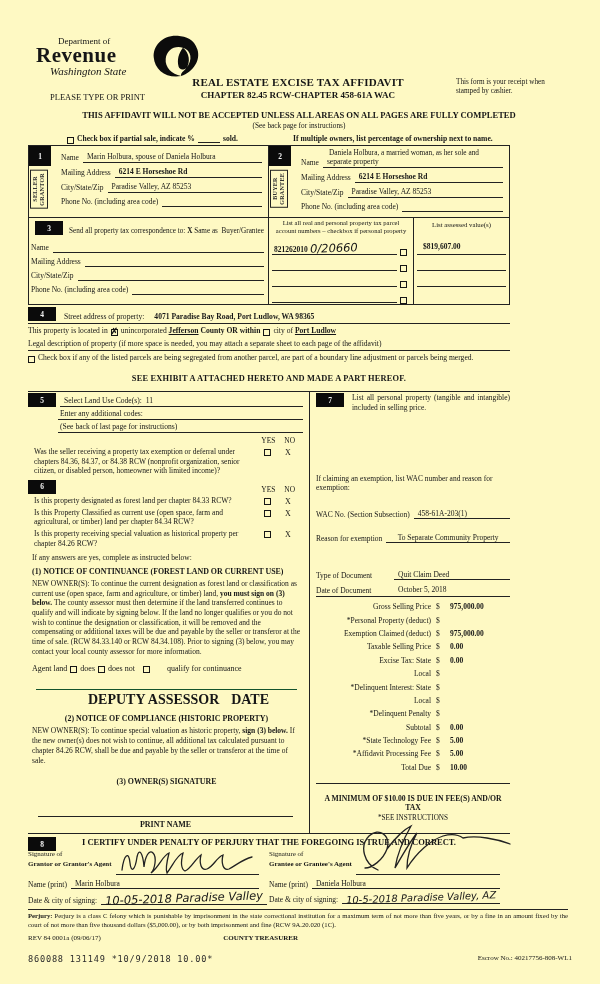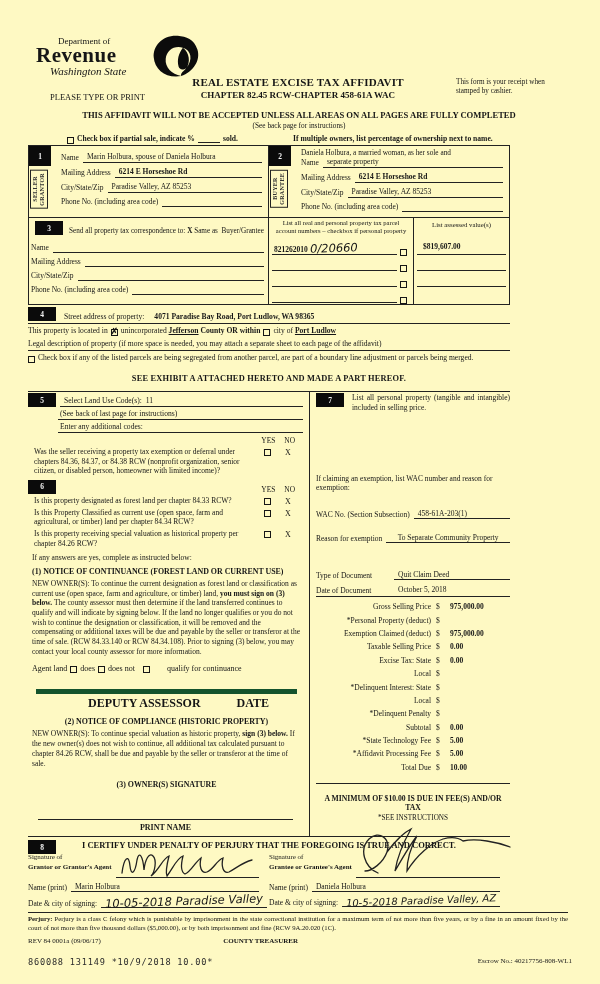--- a/index.html
+++ b/index.html
@@ -37,21 +37,21 @@
 .parties{display:flex;border:1px solid #222;border-bottom:none;}
 .party{width:50%;position:relative;padding:2px 6px 2px 32px;min-height:70px;}
 .party.sellr{border-right:1px solid #222;}
 .party .nbpos{position:absolute;left:0;top:0;}
 .vl{position:absolute;left:1px;top:24px;writing-mode:vertical-rl;transform:rotate(180deg);
   font-size:6px;font-weight:bold;line-height:7px;letter-spacing:.3px;white-space:pre-line;
   border:1px solid #222;padding:2px 1px;text-align:center;color:#333;}
 .frow{display:flex;align-items:flex-end;font-size:7.5px;line-height:10px;margin:4px 0 3px 0;}
 .flabel{white-space:nowrap;padding-right:4px;}
 .fill{flex:1;border-bottom:1px solid #222;min-height:10px;padding:0 4px;}
-.nameabove{font-size:7.3px;line-height:9px;}
+.nameabove{font-size:7.3px;margin-left:28px;line-height:9px;}
 
 .sec3{display:flex;border:1px solid #222;}
 .s3a{width:239px;padding:1px 4px 2px 2px;}
 .s3a .hd{font-size:7.2px;padding:2px 0 4px 4px;}
 .s3b{width:146px;border-left:1px solid #222;border-right:1px solid #222;padding:1px 3px;}
 .s3b .hd{font-size:6.6px;line-height:8px;text-align:center;height:20px;}
 .s3c{flex:1;padding:1px 3px;}
 .s3c .hd{font-size:6.8px;text-align:center;height:20px;padding-top:2px;}
 .prow{display:flex;align-items:flex-end;height:16px;font-size:7.5px;}
 .pfill{flex:1;border-bottom:1px solid #222;padding:0 2px;white-space:nowrap;}
@@ -72,22 +72,22 @@
 .yn{display:flex;justify-content:flex-end;font-size:7.4px;gap:9px;padding-right:8px;margin-top:3px;}
 .q{display:flex;margin-top:2px;}
 .q .qt{flex:1;font-size:7.5px;line-height:9.6px;padding-left:6px;padding-right:4px;}
 .q .qa{width:42px;display:flex;gap:11px;align-items:flex-start;padding-top:1px;flex:none;}
 .q .xm{font-size:8px;}
 .s6head{display:flex;justify-content:space-between;align-items:flex-end;margin-top:4px;}
 .p{font-size:7.5px;line-height:9.7px;margin:2px 2px 0 4px;}
 .t1{font-weight:bold;font-size:7.9px;line-height:10px;margin:4px 2px 0 4px;}
 .tc{text-align:center;}
 .thisland{font-size:8px;margin:8px 0 0 4px;display:flex;align-items:center;}
-.dep{margin:16px 6px 0 8px;border-top:5px solid #14532d;display:flex;justify-content:space-between;
-  font-size:12px;font-weight:bold;padding:2px 28px 0 52px;}
+.dep{margin:16px 6px 0 8px;border-top:1px solid #14532d;display:flex;justify-content:space-between;
+  font-size:14px;font-weight:bold;padding:2px 28px 0 52px;}
 .pnline{border-bottom:1px solid #222;height:24px;margin:6px 10px 0 10px;}
 .pn{font-weight:bold;text-align:center;font-size:8px;padding-top:3px;}
 
 .s7head{display:flex;margin-top:1px;}
 .s7head .tx{font-size:7.5px;line-height:9.6px;padding-left:8px;text-align:justify;}
 .claiming{font-size:7.5px;margin-top:62px;}
 .drow{display:flex;align-items:flex-end;font-size:7.5px;height:15px;}
 .docbox{border-bottom:1px solid #222;margin-top:22px;padding-bottom:1px;}
 .amts{border-bottom:1px solid #222;padding:5px 0 7px 0;}
 .amt{display:flex;align-items:baseline;height:13.4px;font-size:7.5px;}
@@ -282,22 +282,22 @@
     <div class="exhibit">SEE EXHIBIT A ATTACHED HERETO AND MADE A PART HEREOF.</div>
   </div>
 
   <div class="mid">
 
     <div class="ml">
       <div class="lrow" style="margin-top:1px;">
         <span class="nb nb-sm" style="margin-right:4px;">5</span>
         <span class="fill" style="padding-bottom:1px;"><span>Select Land Use Code(s):</span>&nbsp;&nbsp;<span>11</span></span>
       </div>
+      <div class="sub">Enter any additional codes:</div>
       <div class="sub">(See back of last page for instructions)</div>
-      <div class="sub">Enter any additional codes:</div>
       <div class="yn">
           <span>YES</span>
           <span>NO</span>
         </div>
       <div class="q">
         <div class="qt">Was the seller receiving a property tax exemption or deferral under chapters 84.36, 84.37, or 84.38 RCW (nonprofit organization, senior citizen, or disabled person, homeowner with limited income)?</div>
         <div class="qa">
             <span class="cb"></span>
             <span class="xm">X</span>
           </div>

